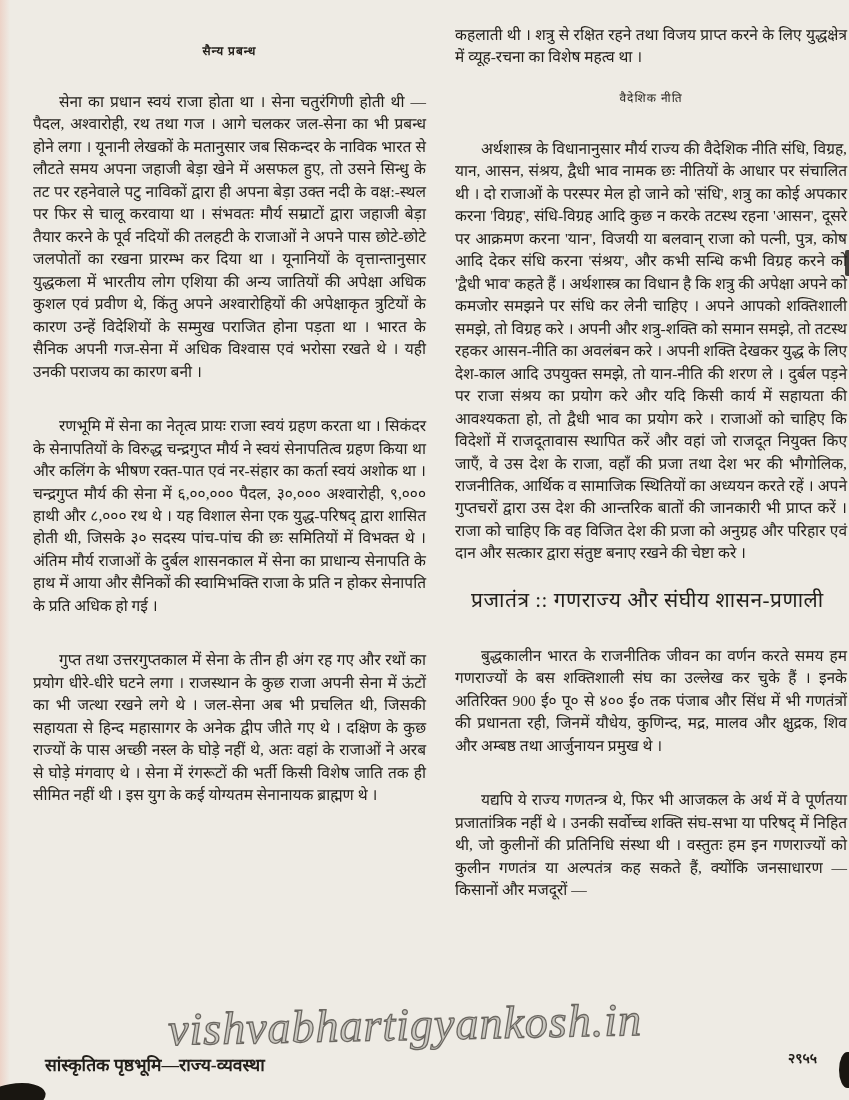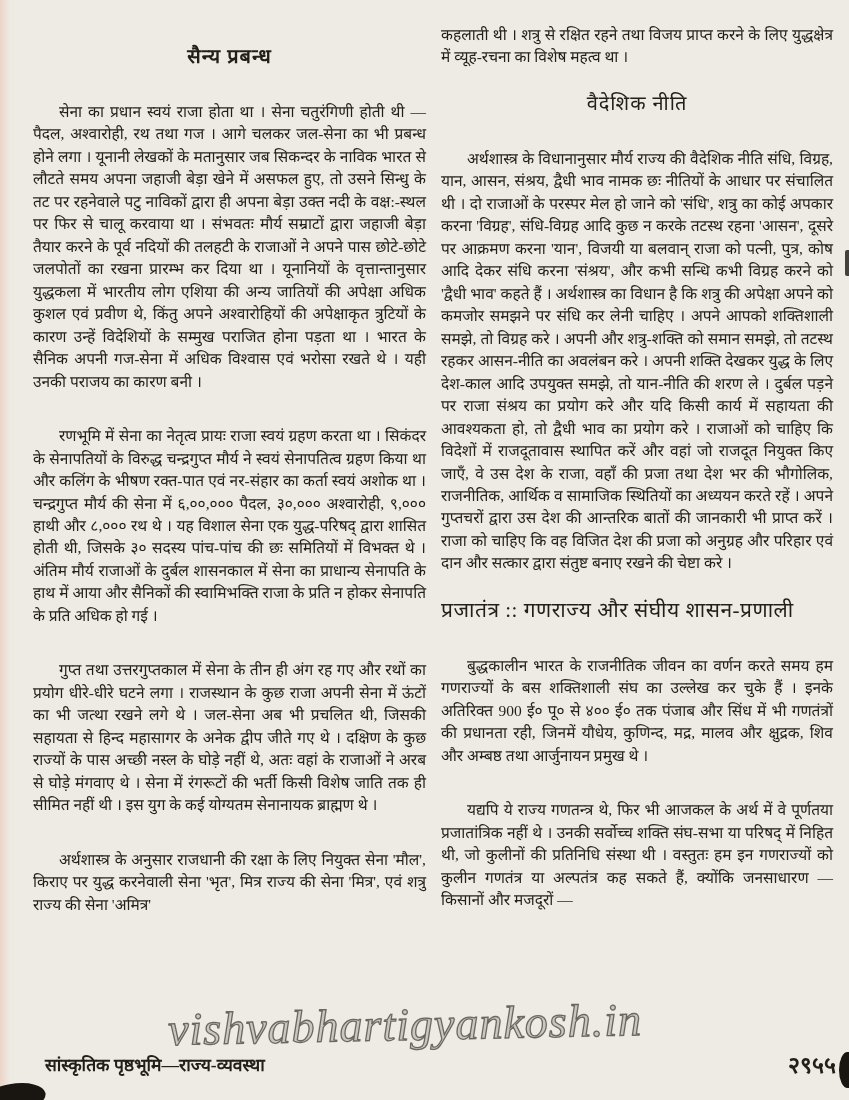--- a/index.html
+++ b/index.html
@@ -17,35 +17,35 @@
   }
   
   .page::before {
     content:"";
     position:absolute; left:0; top:0; bottom:0; width:10px;
     background:linear-gradient(90deg, rgba(233,166,146,0.35), rgba(233,166,146,0));
     pointer-events:none;
   }
   .col { position:absolute; }
   .col-left  { left:33px;  top:38px; width:393px; }
-  .col-right { left:441px; top:24px; width:392px; }
+  .col-right { left:455px; top:24px; width:392px; }
 
   .heading {
     text-align:center;
-    font-size:20px;
+    font-size:12px;
     font-weight:600;
     letter-spacing:1px;
     margin:4px 0 14px;
   }
   .heading-right { margin:20px 0 4px; font-weight:500; }
   .heading2 {
     font-size:21px;
     font-weight:500;
     letter-spacing:0.5px;
-    margin:20px 0 10px;
+    margin:20px 16px 10px;
     white-space:nowrap;
   }
   .para {
     font-size:15.5px;
     line-height:1.45;
     text-align:justify;
     margin:0 0 9px;
     font-weight:500;
   }
   .indent { text-indent:26px;margin-top:32px; }
@@ -65,21 +65,21 @@
   }
   .footer-left {
     position:absolute;
     left:45px; top:1052px;
     font-size:17.5px;
     font-weight:600;
   }
   .page-number {
     position:absolute;
     left:788px; top:1048px;
-    font-size:23px;
+    font-size:14px;
     font-weight:600;
   }
 
   
   .smudge { position:absolute; background:#191611; pointer-events:none; }
   .smudge-bottom-left {
     left:-22px; bottom:-14px; width:68px; height:30px;
     border-radius:50%;
     transform:rotate(-10deg);
   }
@@ -95,21 +95,20 @@
 </head>
 <body>
 
 <div class="page">
 
   <div class="col col-left">
     <h2 class="heading">सैन्य प्रबन्ध</h2>
     <p class="para indent">सेना का प्रधान स्वयं राजा होता था । सेना चतुरंगिणी होती थी — पैदल, अश्वारोही, रथ तथा गज । आगे चलकर जल-सेना का भी प्रबन्ध होने लगा । यूनानी लेखकों के मतानुसार जब सिकन्दर के नाविक भारत से लौटते समय अपना जहाजी बेड़ा खेने में असफल हुए, तो उसने सिन्धु के तट पर रहनेवाले पटु नाविकों द्वारा ही अपना बेड़ा उक्त नदी के वक्ष:-स्थल पर फिर से चालू करवाया था । संभवतः मौर्य सम्राटों द्वारा जहाजी बेड़ा तैयार करने के पूर्व नदियों की तलहटी के राजाओं ने अपने पास छोटे-छोटे जलपोतों का रखना प्रारम्भ कर दिया था । यूनानियों के वृत्तान्तानुसार युद्धकला में भारतीय लोग एशिया की अन्य जातियों की अपेक्षा अधिक कुशल एवं प्रवीण थे, किंतु अपने अश्वारोहियों की अपेक्षाकृत त्रुटियों के कारण उन्हें विदेशियों के सम्मुख पराजित होना पड़ता था । भारत के सैनिक अपनी गज-सेना में अधिक विश्वास एवं भरोसा रखते थे । यही उनकी पराजय का कारण बनी ।</p>
     <p class="para indent">रणभूमि में सेना का नेतृत्व प्रायः राजा स्वयं ग्रहण करता था । सिकंदर के सेनापतियों के विरुद्ध चन्द्रगुप्त मौर्य ने स्वयं सेनापतित्व ग्रहण किया था और कलिंग के भीषण रक्त-पात एवं नर-संहार का कर्ता स्वयं अशोक था । चन्द्रगुप्त मौर्य की सेना में ६,००,००० पैदल, ३०,००० अश्वारोही, ९,००० हाथी और ८,००० रथ थे । यह विशाल सेना एक युद्ध-परिषद् द्वारा शासित होती थी, जिसके ३० सदस्य पांच-पांच की छः समितियों में विभक्त थे । अंतिम मौर्य राजाओं के दुर्बल शासनकाल में सेना का प्राधान्य सेनापति के हाथ में आया और सैनिकों की स्वामिभक्ति राजा के प्रति न होकर सेनापति के प्रति अधिक हो गई ।</p>
     <p class="para indent">गुप्त तथा उत्तरगुप्तकाल में सेना के तीन ही अंग रह गए और रथों का प्रयोग धीरे-धीरे घटने लगा । राजस्थान के कुछ राजा अपनी सेना में ऊंटों का भी जत्था रखने लगे थे । जल-सेना अब भी प्रचलित थी, जिसकी सहायता से हिन्द महासागर के अनेक द्वीप जीते गए थे । दक्षिण के कुछ राज्यों के पास अच्छी नस्ल के घोड़े नहीं थे, अतः वहां के राजाओं ने अरब से घोड़े मंगवाए थे । सेना में रंगरूटों की भर्ती किसी विशेष जाति तक ही सीमित नहीं थी । इस युग के कई योग्यतम सेनानायक ब्राह्मण थे ।</p>
-    <p class="para indent">अर्थशास्त्र के अनुसार राजधानी की रक्षा के लिए नियुक्त सेना 'मौल', किराए पर युद्ध करनेवाली सेना 'भृत', मित्र राज्य की सेना 'मित्र', एवं शत्रु राज्य की सेना 'अमित्र'</p>
   </div>
 
   <div class="col col-right">
     <p class="para">कहलाती थी ।  शत्रु से रक्षित रहने तथा विजय प्राप्त करने के लिए युद्धक्षेत्र में व्यूह-रचना का विशेष महत्व था ।</p>
     <h2 class="heading heading-right">वैदेशिक नीति</h2>
     <p class="para indent">अर्थशास्त्र के विधानानुसार मौर्य राज्य की वैदेशिक नीति संधि, विग्रह, यान, आसन, संश्रय, द्वैधी भाव नामक छः नीतियों के आधार पर संचालित थी । दो राजाओं के परस्पर मेल हो जाने को 'संधि', शत्रु का कोई अपकार करना 'विग्रह', संधि-विग्रह आदि कुछ न करके तटस्थ रहना 'आसन', दूसरे पर आक्रमण करना 'यान', विजयी या बलवान् राजा को पत्नी, पुत्र, कोष आदि देकर संधि करना 'संश्रय', और कभी सन्धि कभी विग्रह करने को 'द्वैधी भाव' कहते हैं । अर्थशास्त्र का विधान है कि शत्रु की अपेक्षा अपने को कमजोर समझने पर संधि कर लेनी चाहिए । अपने आपको शक्तिशाली समझे, तो विग्रह करे । अपनी और शत्रु-शक्ति को समान समझे, तो तटस्थ रहकर आसन-नीति का अवलंबन करे । अपनी शक्ति देखकर युद्ध के लिए देश-काल आदि उपयुक्त समझे, तो यान-नीति की शरण ले । दुर्बल पड़ने पर राजा संश्रय का प्रयोग करे और यदि किसी कार्य में सहायता की आवश्यकता हो, तो द्वैधी भाव का प्रयोग करे । राजाओं को चाहिए कि विदेशों में राजदूतावास स्थापित करें और वहां जो राजदूत नियुक्त किए जाएँ, वे उस देश के राजा, वहाँ की प्रजा तथा देश भर की भौगोलिक, राजनीतिक, आर्थिक व सामाजिक स्थितियों का अध्ययन करते रहें । अपने गुप्तचरों द्वारा उस देश की आन्तरिक बातों की जानकारी भी प्राप्त करें । राजा को चाहिए कि वह विजित देश की प्रजा को अनुग्रह और परिहार एवं दान और सत्कार द्वारा संतुष्ट बनाए रखने की चेष्टा करे ।</p>
     <h2 class="heading2">प्रजातंत्र :: गणराज्य और संघीय शासन-प्रणाली</h2>
     <p class="para indent">बुद्धकालीन भारत के राजनीतिक जीवन का वर्णन करते समय हम गणराज्यों के बस शक्तिशाली संघ का उल्लेख कर चुके हैं । इनके अतिरिक्त 900 ई० पू० से ४०० ई० तक पंजाब और सिंध में भी गणतंत्रों की प्रधानता रही, जिनमें यौधेय, कुणिन्द, मद्र, मालव और क्षुद्रक, शिव और अम्बष्ठ तथा आर्जुनायन प्रमुख थे ।</p>
     <p class="para indent">यद्यपि ये राज्य गणतन्त्र थे, फिर भी आजकल के अर्थ में वे पूर्णतया प्रजातांत्रिक नहीं थे । उनकी सर्वोच्च शक्ति संघ-सभा या परिषद् में निहित थी, जो कुलीनों की प्रतिनिधि संस्था थी । वस्तुतः हम इन गणराज्यों को कुलीन गणतंत्र या अल्पतंत्र कह सकते हैं, क्योंकि जनसाधारण — किसानों और मजदूरों —</p>
   </div>

